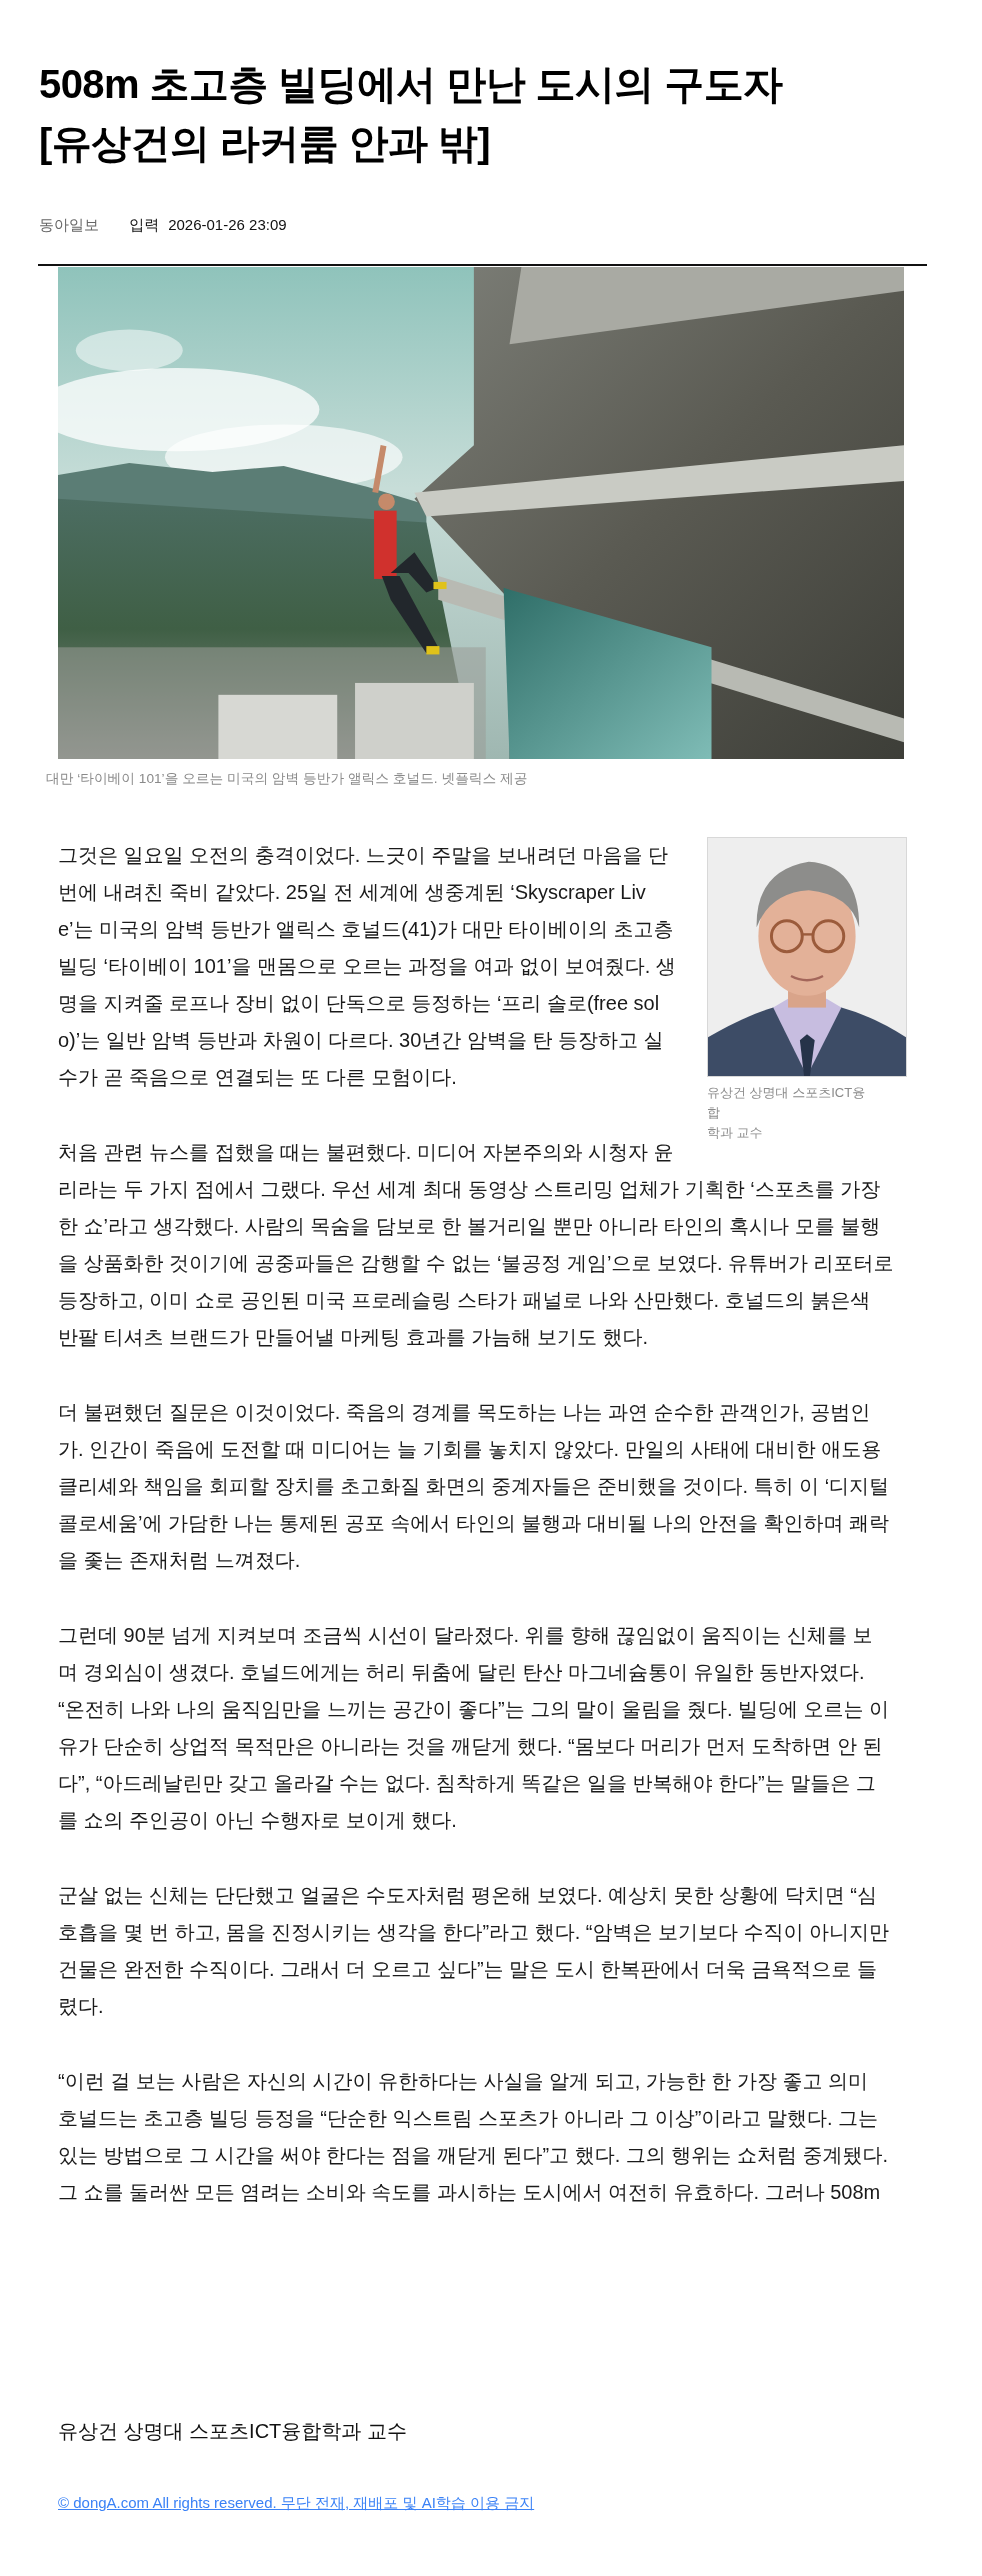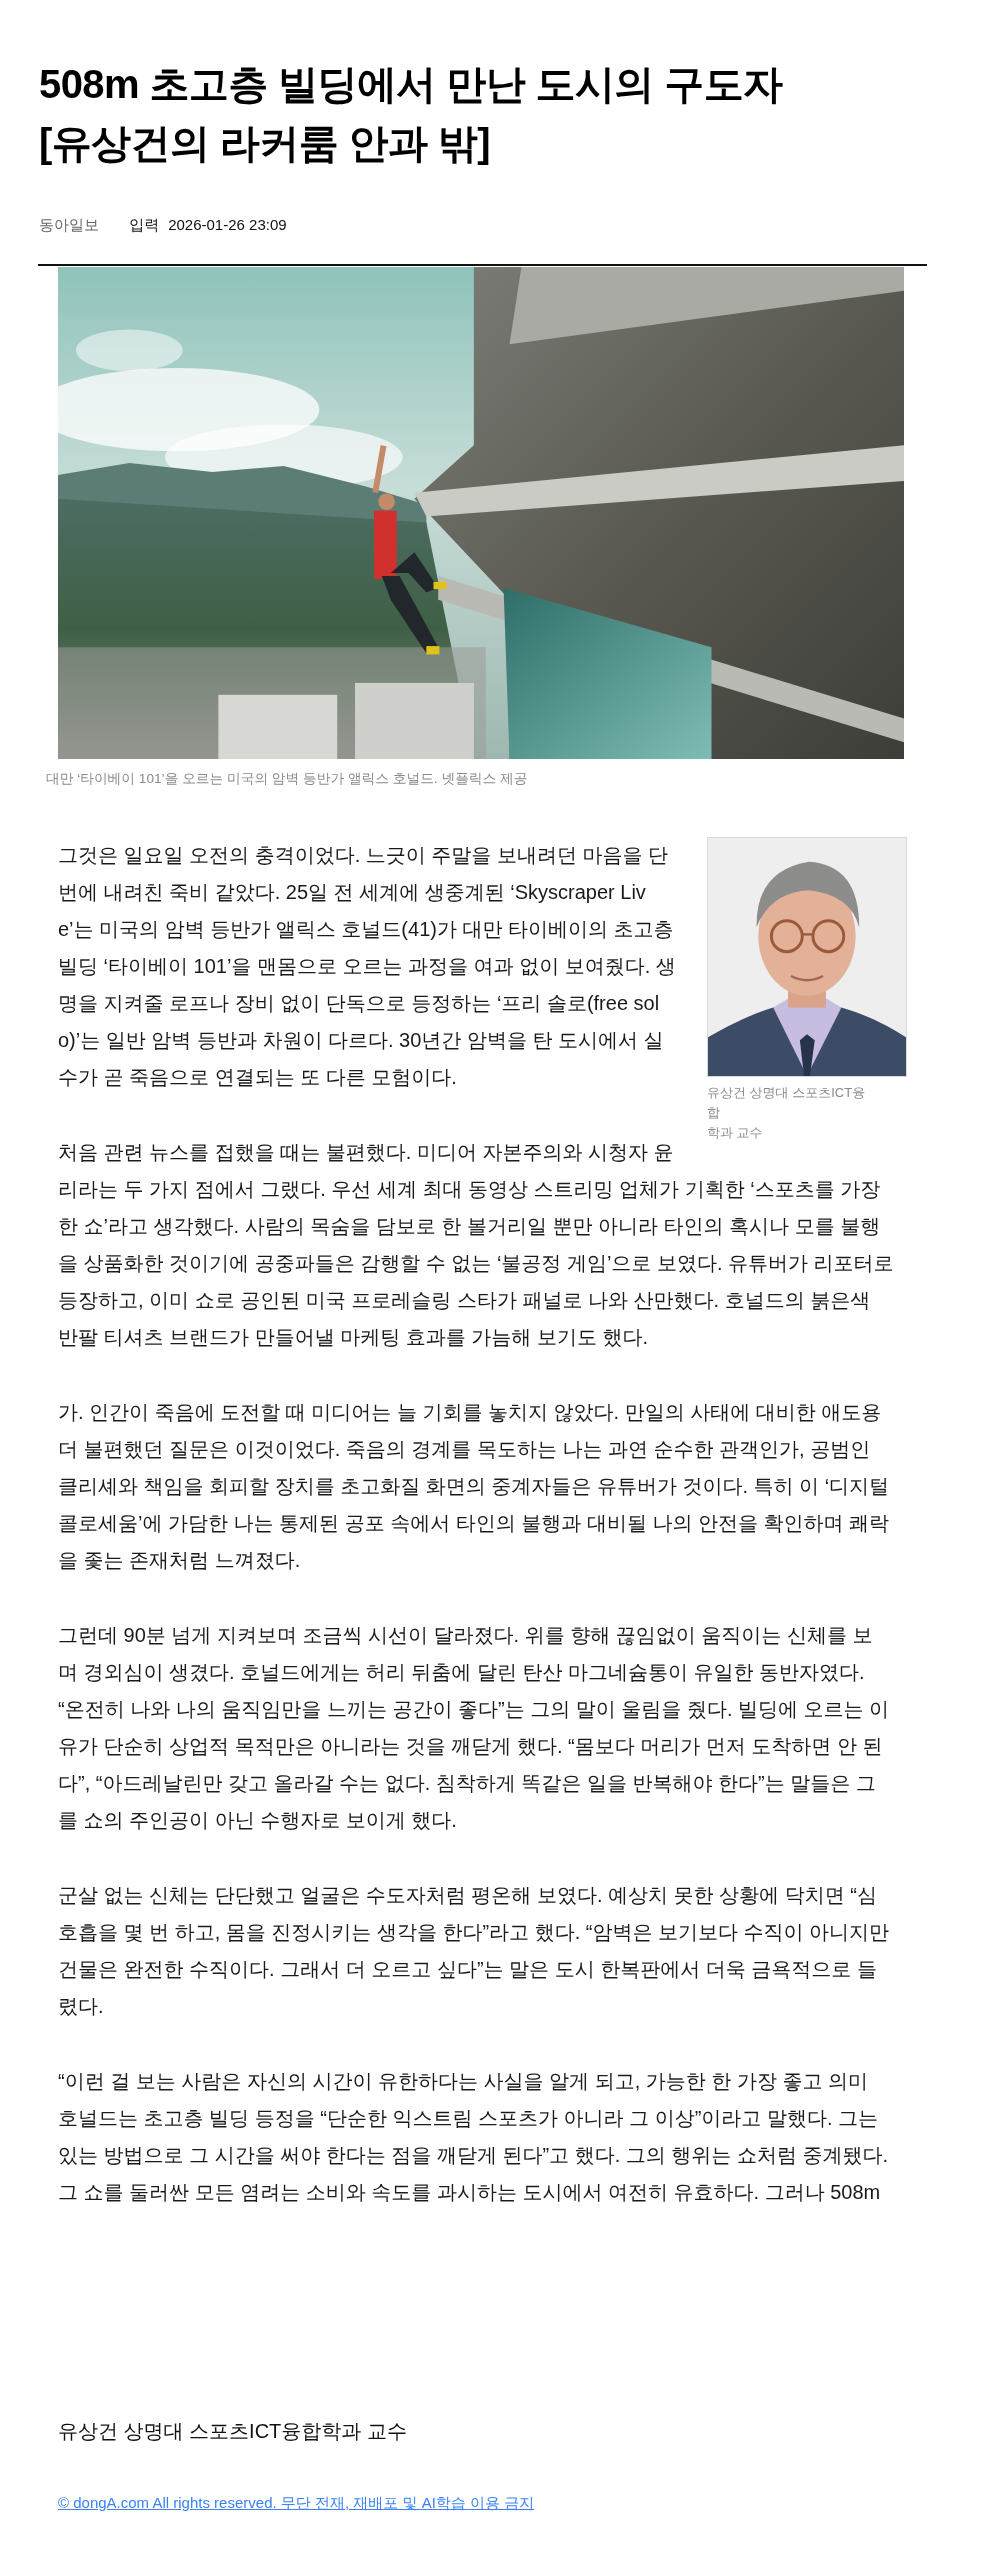--- a/index.html
+++ b/index.html
@@ -201,35 +201,35 @@
     </div>
   </div>
 
   <div class="body">
     <p class="para">
       <span class="ln">그것은 일요일 오전의 충격이었다. 느긋이 주말을 보내려던 마음을 단</span>
       <span class="ln">번에 내려친 죽비 같았다. 25일 전 세계에 생중계된 ‘Skyscraper Liv</span>
       <span class="ln">e’는 미국의 암벽 등반가 앨릭스 호널드(41)가 대만 타이베이의 초고층</span>
       <span class="ln">빌딩 ‘타이베이 101’을 맨몸으로 오르는 과정을 여과 없이 보여줬다. 생</span>
       <span class="ln">명을 지켜줄 로프나 장비 없이 단독으로 등정하는 ‘프리 솔로(free sol</span>
-      <span class="ln">o)’는 일반 암벽 등반과 차원이 다르다. 30년간 암벽을 탄 도시에서 실</span>
+      <span class="ln">o)’는 일반 암벽 등반과 차원이 다르다. 30년간 암벽을 탄 등장하고 실</span>
       <span class="ln">수가 곧 죽음으로 연결되는 또 다른 모험이다.</span>
     </p>
     <p class="para">
       <span class="ln">처음 관련 뉴스를 접했을 때는 불편했다. 미디어 자본주의와 시청자 윤</span>
       <span class="ln">리라는 두 가지 점에서 그랬다. 우선 세계 최대 동영상 스트리밍 업체가 기획한 ‘스포츠를 가장</span>
       <span class="ln">한 쇼’라고 생각했다. 사람의 목숨을 담보로 한 볼거리일 뿐만 아니라 타인의 혹시나 모를 불행</span>
       <span class="ln">을 상품화한 것이기에 공중파들은 감행할 수 없는 ‘불공정 게임’으로 보였다. 유튜버가 리포터로</span>
       <span class="ln">등장하고, 이미 쇼로 공인된 미국 프로레슬링 스타가 패널로 나와 산만했다. 호널드의 붉은색</span>
       <span class="ln">반팔 티셔츠 브랜드가 만들어낼 마케팅 효과를 가늠해 보기도 했다.</span>
     </p>
     <p class="para">
+      <span class="ln">더 불편했던 질문은 이것이었다. 죽음의 경계를 목도하는 나는 과연 순수한 관객인가, 공범인</span>
       <span class="ln">가. 인간이 죽음에 도전할 때 미디어는 늘 기회를 놓치지 않았다. 만일의 사태에 대비한 애도용</span>
-      <span class="ln">더 불편했던 질문은 이것이었다. 죽음의 경계를 목도하는 나는 과연 순수한 관객인가, 공범인</span>
-      <span class="ln">클리셰와 책임을 회피할 장치를 초고화질 화면의 중계자들은 유튜버가 것이다. 특히 이 ‘디지털</span>
+      <span class="ln">클리셰와 책임을 회피할 장치를 초고화질 화면의 중계자들은 준비했을 것이다. 특히 이 ‘디지털</span>
       <span class="ln">콜로세움’에 가담한 나는 통제된 공포 속에서 타인의 불행과 대비될 나의 안전을 확인하며 쾌락</span>
       <span class="ln">을 좇는 존재처럼 느껴졌다.</span>
     </p>
     <p class="para">
       <span class="ln">그런데 90분 넘게 지켜보며 조금씩 시선이 달라졌다. 위를 향해 끊임없이 움직이는 신체를 보</span>
       <span class="ln">며 경외심이 생겼다. 호널드에게는 허리 뒤춤에 달린 탄산 마그네슘통이 유일한 동반자였다.</span>
       <span class="ln">“온전히 나와 나의 움직임만을 느끼는 공간이 좋다”는 그의 말이 울림을 줬다. 빌딩에 오르는 이</span>
       <span class="ln">유가 단순히 상업적 목적만은 아니라는 것을 깨닫게 했다. “몸보다 머리가 먼저 도착하면 안 된</span>
       <span class="ln">다”, “아드레날린만 갖고 올라갈 수는 없다. 침착하게 똑같은 일을 반복해야 한다”는 말들은 그</span>
       <span class="ln">를 쇼의 주인공이 아닌 수행자로 보이게 했다.</span>

